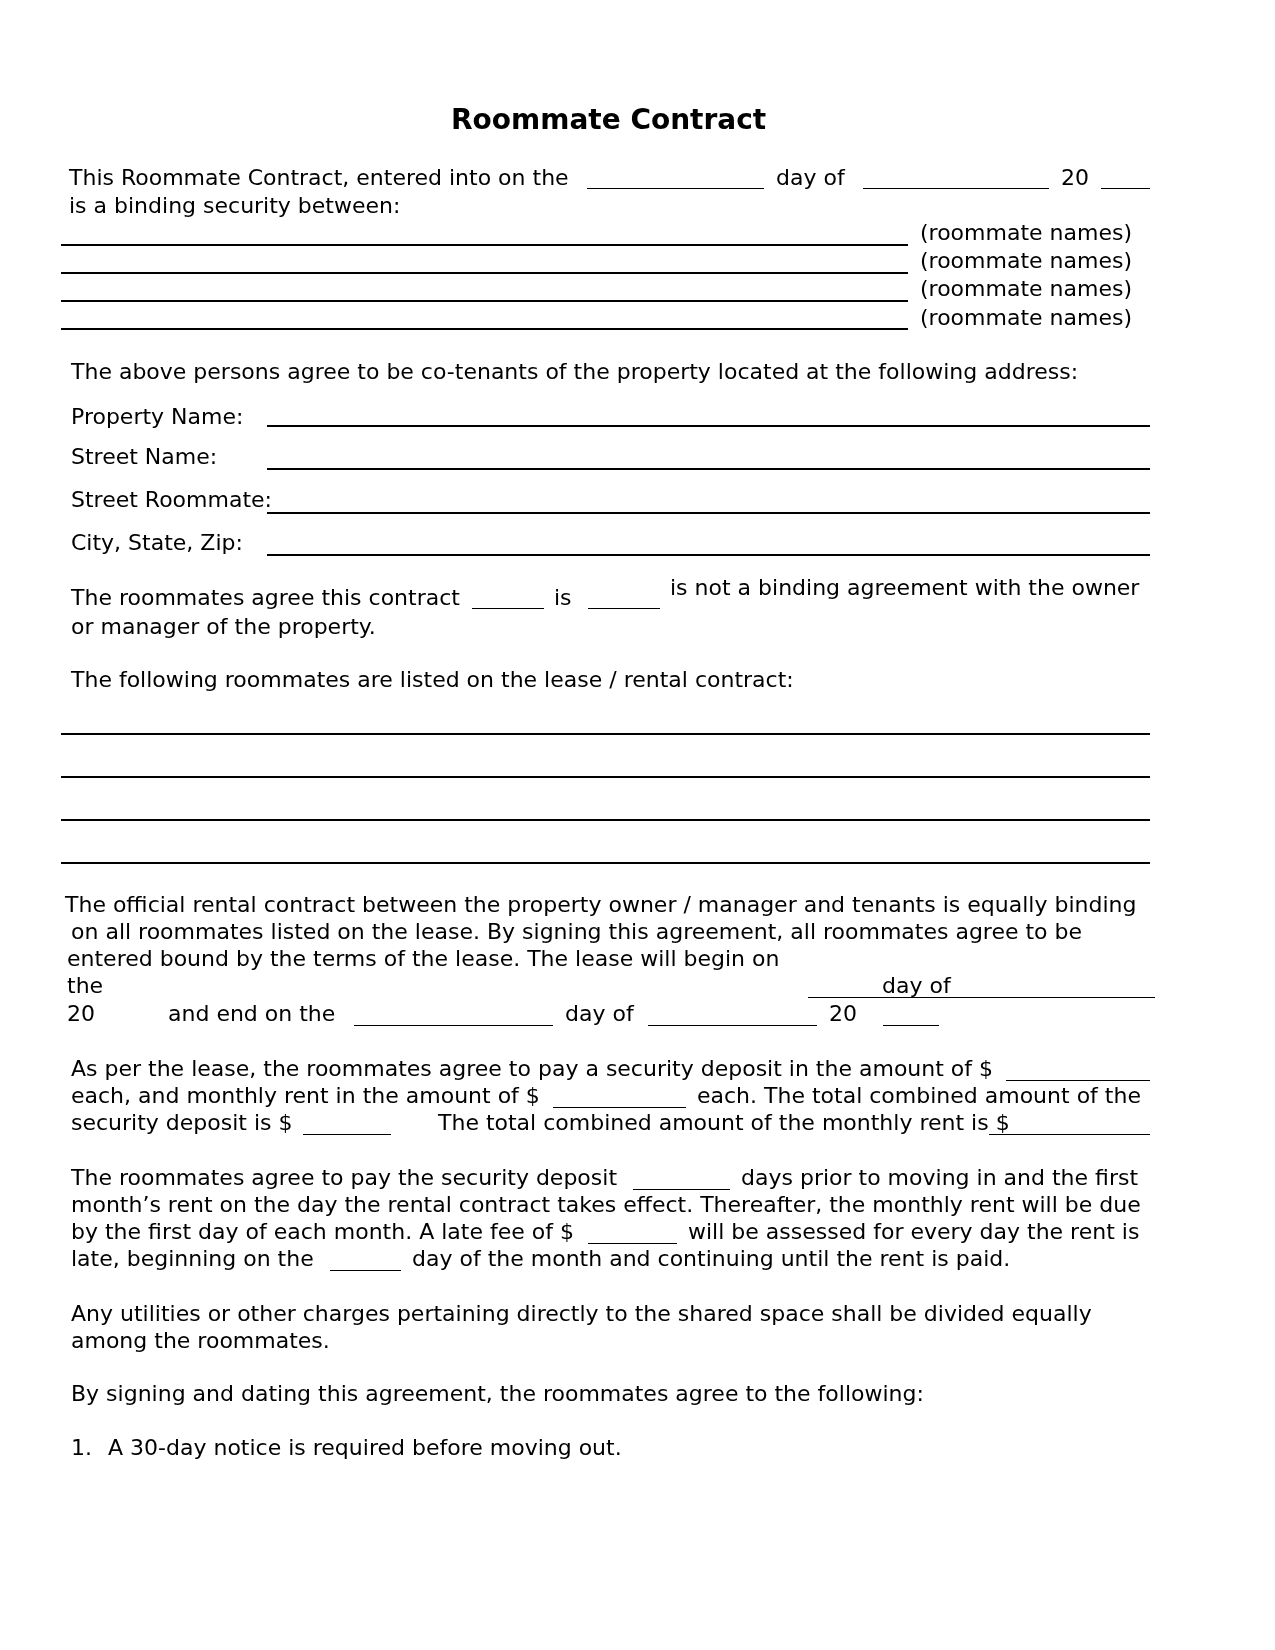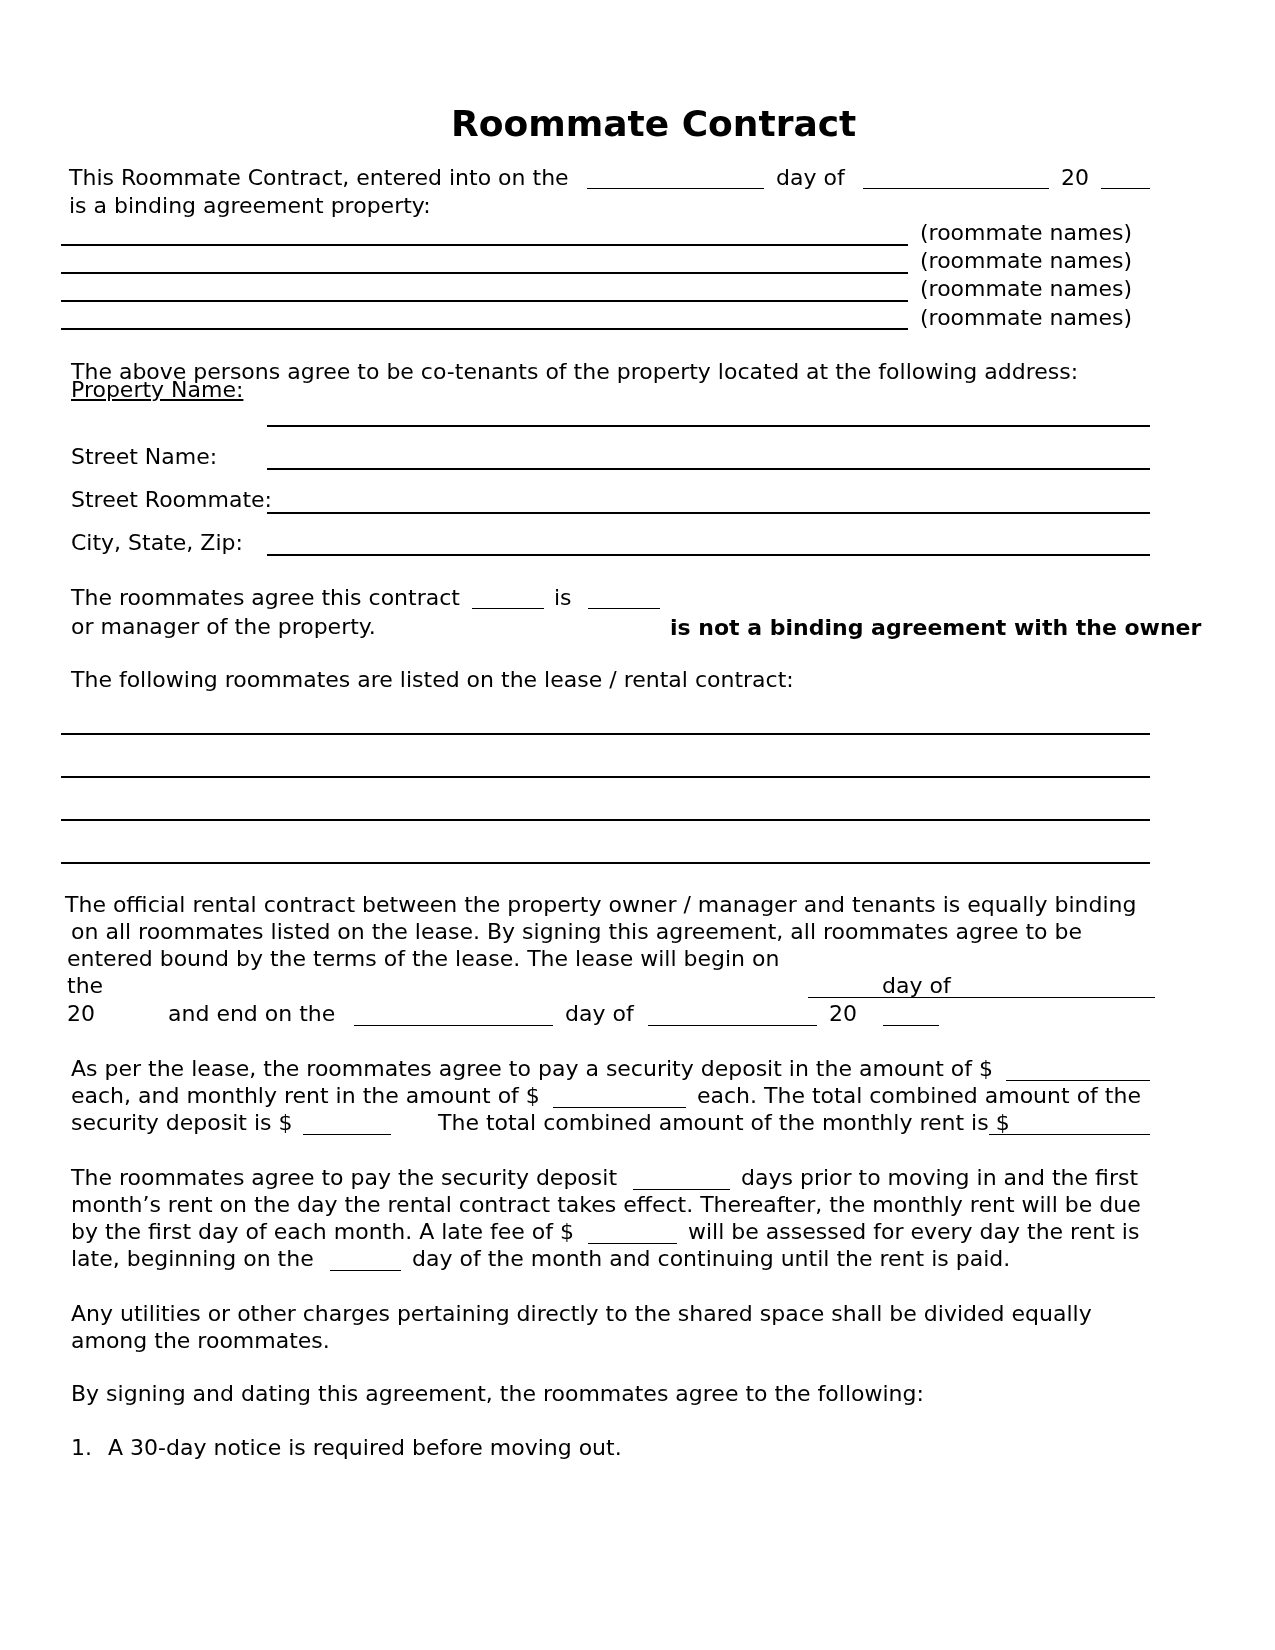--- a/index.html
+++ b/index.html
@@ -1,63 +1,63 @@
 <!DOCTYPE html>
 <html><head>
   <meta charset="utf-8">
   <style>
     html, body { margin: 0; padding: 0; background: #ffffff; }
     body { width: 1275px; height: 1650px; position: relative; overflow: hidden;
            font-family: "DejaVu Sans", sans-serif; color: #000; font-size: 22px; }
     .abs { position: absolute; white-space: nowrap; line-height: 1; }
-    .title { font-weight: bold; font-size: 36px; }
+    .title { font-weight: bold; font-size: 28px; }
     .line { position: absolute; height: 0; border-top: 2px solid #000; }
     .line.thin { border-top-width: 1.5px; }
   </style>
 </head>
 <body>
 
 <div class="abs title" style="left:451px; top:106px;">Roommate Contract</div>
 
 <div class="abs" style="left:69px; top:167px;">This Roommate Contract, entered into on the</div>
 <div class="line thin" style="left:587px; top:188px; width:177px;"></div>
 <div class="abs" style="left:776px; top:167px;">day of</div>
 <div class="line thin" style="left:863px; top:188px; width:186px;"></div>
 <div class="abs" style="left:1061px; top:167px;">20</div>
 <div class="line thin" style="left:1101px; top:188px; width:49px;"></div>
-<div class="abs" style="left:69px; top:195px;">is a binding agreement property:</div>
+<div class="abs" style="left:69px; top:195px;">is a binding security between:</div>
 
 <div class="line" style="left:61px; top:244px; width:847px;"></div>
 <div class="abs" style="left:920px; top:222px;">(roommate names)</div>
 <div class="line" style="left:61px; top:272px; width:847px;"></div>
 <div class="abs" style="left:920px; top:250px;">(roommate names)</div>
 <div class="line" style="left:61px; top:300px; width:847px;"></div>
 <div class="abs" style="left:920px; top:278px;">(roommate names)</div>
 <div class="line" style="left:61px; top:328px; width:847px;"></div>
 <div class="abs" style="left:920px; top:307px;">(roommate names)</div>
 
 <div class="abs" style="left:71px; top:361px;">The above persons agree to be co-tenants of the property located at the following address:</div>
 
-<div class="abs" style="left:71px; top:379px;text-decoration:underline;">Property Name:</div>
+<div class="abs" style="left:71px; top:406px;">Property Name:</div>
 <div class="line" style="left:267px; top:425px; width:883px;"></div>
 
 <div class="abs" style="left:71px; top:446px;">Street Name:</div>
 <div class="line" style="left:267px; top:468px; width:883px;"></div>
 
 <div class="abs" style="left:71px; top:489px;">Street Roommate:</div>
 <div class="line" style="left:267px; top:512px; width:883px;"></div>
 
 <div class="abs" style="left:71px; top:532px;">City, State, Zip:</div>
 <div class="line" style="left:267px; top:554px; width:883px;"></div>
 
 <div class="abs" style="left:71px; top:587px;">The roommates agree this contract</div>
 <div class="line thin" style="left:472px; top:608px; width:72px;"></div>
 <div class="abs" style="left:554px; top:587px;">is</div>
 <div class="line thin" style="left:588px; top:608px; width:72px;"></div>
-<div class="abs" style="left:670px; top:617px;font-weight:bold;">is not a binding agreement with the owner</div>
+<div class="abs" style="left:670px; top:577px;">is not a binding agreement with the owner</div>
 <div class="abs" style="left:71px; top:616px;">or manager of the property.</div>
 
 <div class="abs" style="left:71px; top:669px;">The following roommates are listed on the lease / rental contract:</div>
 <div class="line" style="left:61px; top:733px; width:1089px;"></div>
 <div class="line" style="left:61px; top:776px; width:1089px;"></div>
 <div class="line" style="left:61px; top:819px; width:1089px;"></div>
 <div class="line" style="left:61px; top:862px; width:1089px;"></div>
 
 <div class="abs" style="left:65px; top:894px;">The official rental contract between the property owner / manager and tenants is equally binding</div>
 <div class="abs" style="left:71px; top:921px;">on all roommates listed on the lease. By signing this agreement, all roommates agree to be</div>

